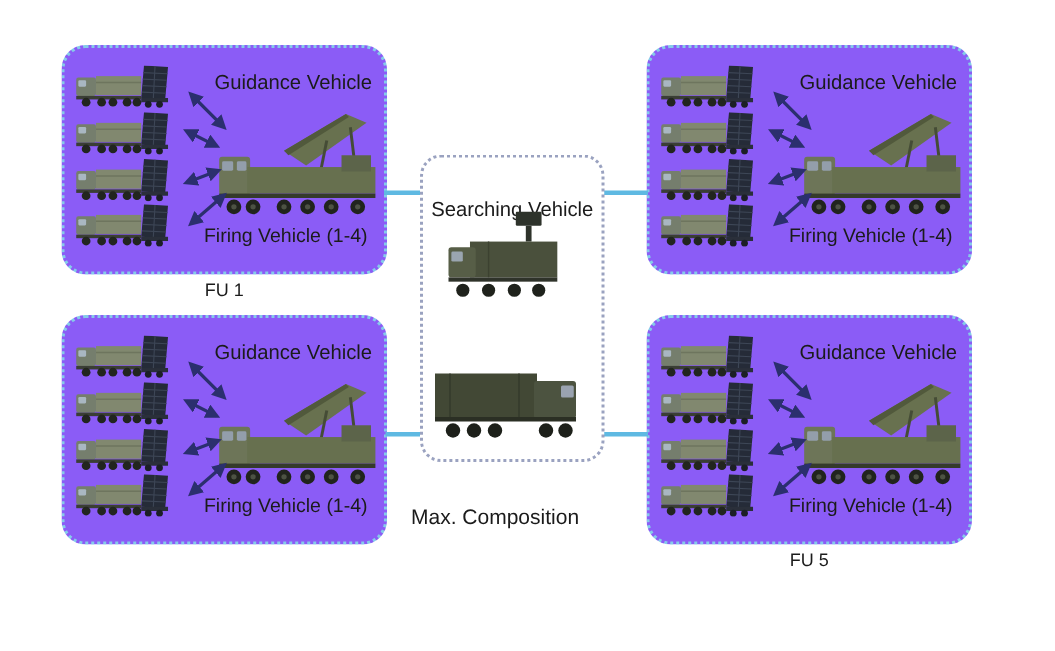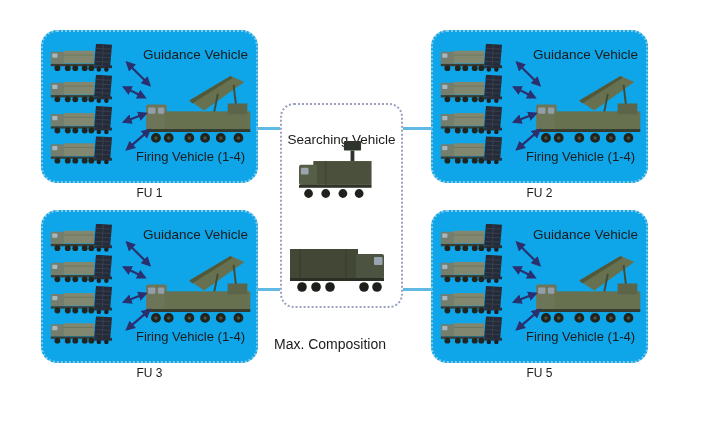--- a/index.html
+++ b/index.html
@@ -1,20 +1,20 @@
 <!DOCTYPE html>
 <html><head>
 <meta charset="utf-8">
 <style>
   html,body{margin:0;padding:0;background:#fff;}
   .canvas{position:relative;width:703px;height:434px;background:#ffffff;overflow:hidden;
           font-family:"Liberation Sans",sans-serif;color:#1b1b1b;}
   .defs-svg{position:absolute;width:0;height:0;}
   .fu-box{position:absolute;width:217px;height:153px;border:2px dotted #85cbe9;
-          border-radius:16px;box-sizing:border-box;background:#0ea5e9;}
+          border-radius:16px;box-sizing:border-box;background:#8b5cf6;}
   .fu-art{position:absolute;left:0;top:0;width:100%;height:100%;}
   .g-label{position:absolute;top:15px;left:92px;right:0;text-align:center;
            font-size:13.5px;white-space:nowrap;}
   .f-label{position:absolute;top:117px;left:78px;right:-4px;text-align:center;
            font-size:13px;white-space:nowrap;}
   .fu-name{position:absolute;width:217px;text-align:center;font-size:12px;height:18px;}
   .center-box{position:absolute;left:280px;top:103px;width:123px;height:205px;
               border:2px dotted #9aa2c0;border-radius:14px;box-sizing:border-box;background:#fff;}
   .center-art{position:absolute;left:0;top:0;width:119px;height:201px;}
   .c-label{position:absolute;left:-6px;right:-6px;text-align:center;font-size:13.5px;white-space:nowrap;}
@@ -150,21 +150,20 @@
       <g>
         <line class="arrow-line" x1="86" y1="32" x2="108" y2="54" marker-start="url(#ah2)" marker-end="url(#ah2)"></line>
         <line class="arrow-line" x1="83" y1="57" x2="103" y2="67" marker-start="url(#ah2)" marker-end="url(#ah2)"></line>
         <line class="arrow-line" x1="83" y1="92" x2="104" y2="84" marker-start="url(#ah2)" marker-end="url(#ah2)"></line>
         <line class="arrow-line" x1="86" y1="120" x2="108" y2="101" marker-start="url(#ah2)" marker-end="url(#ah2)"></line>
       </g>
     </svg>
     <div class="g-label">Guidance Vehicle</div>
     <div class="f-label">Firing Vehicle (1-4)</div>
   </div>
-  <div class="fu-name" style="left:431px;top:186px">FU 2</div>
 
   <div class="fu-box" style="left:41px;top:210px">
     <svg class="fu-art" viewBox="0 0 217 153">
       <defs>
           <marker id="ah3" viewBox="0 0 10 10" refX="7" refY="5" markerWidth="4.6" markerHeight="4.6" orient="auto-start-reverse">
             <path d="M0,0 L10,5 L0,10 z" fill="#2b2f6e"></path>
           </marker>
         </defs>
       <use href="#sym-firing" x="6" y="12" width="70" height="29"></use>
       <use href="#sym-firing" x="6" y="44" width="70" height="29"></use>
@@ -174,21 +173,20 @@
       <g>
         <line class="arrow-line" x1="86" y1="32" x2="108" y2="54" marker-start="url(#ah3)" marker-end="url(#ah3)"></line>
         <line class="arrow-line" x1="83" y1="57" x2="103" y2="67" marker-start="url(#ah3)" marker-end="url(#ah3)"></line>
         <line class="arrow-line" x1="83" y1="92" x2="104" y2="84" marker-start="url(#ah3)" marker-end="url(#ah3)"></line>
         <line class="arrow-line" x1="86" y1="120" x2="108" y2="101" marker-start="url(#ah3)" marker-end="url(#ah3)"></line>
       </g>
     </svg>
     <div class="g-label">Guidance Vehicle</div>
     <div class="f-label">Firing Vehicle (1-4)</div>
   </div>
-  <div class="fu-name" style="left:41px;top:366px">FU 3</div>
 
   <div class="fu-box" style="left:431px;top:210px">
     <svg class="fu-art" viewBox="0 0 217 153">
       <defs>
           <marker id="ah4" viewBox="0 0 10 10" refX="7" refY="5" markerWidth="4.6" markerHeight="4.6" orient="auto-start-reverse">
             <path d="M0,0 L10,5 L0,10 z" fill="#2b2f6e"></path>
           </marker>
         </defs>
       <use href="#sym-firing" x="6" y="12" width="70" height="29"></use>
       <use href="#sym-firing" x="6" y="44" width="70" height="29"></use>

